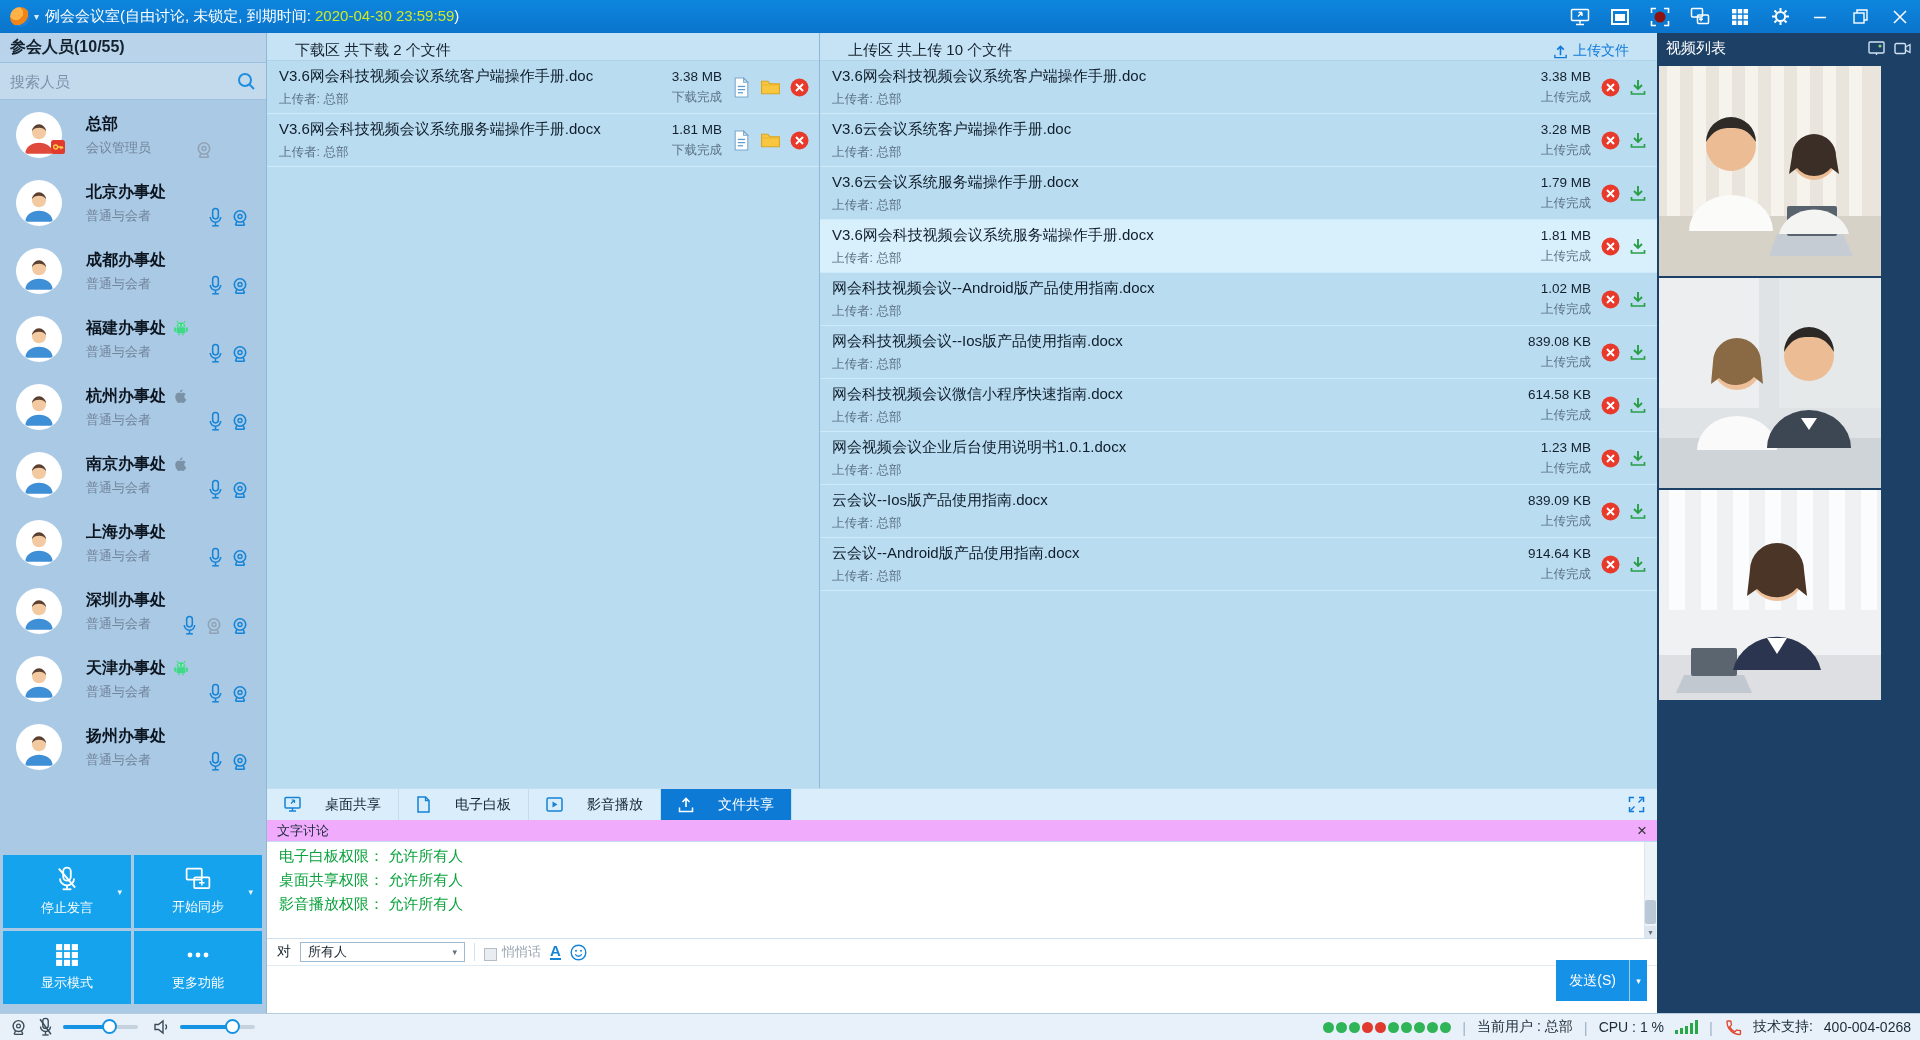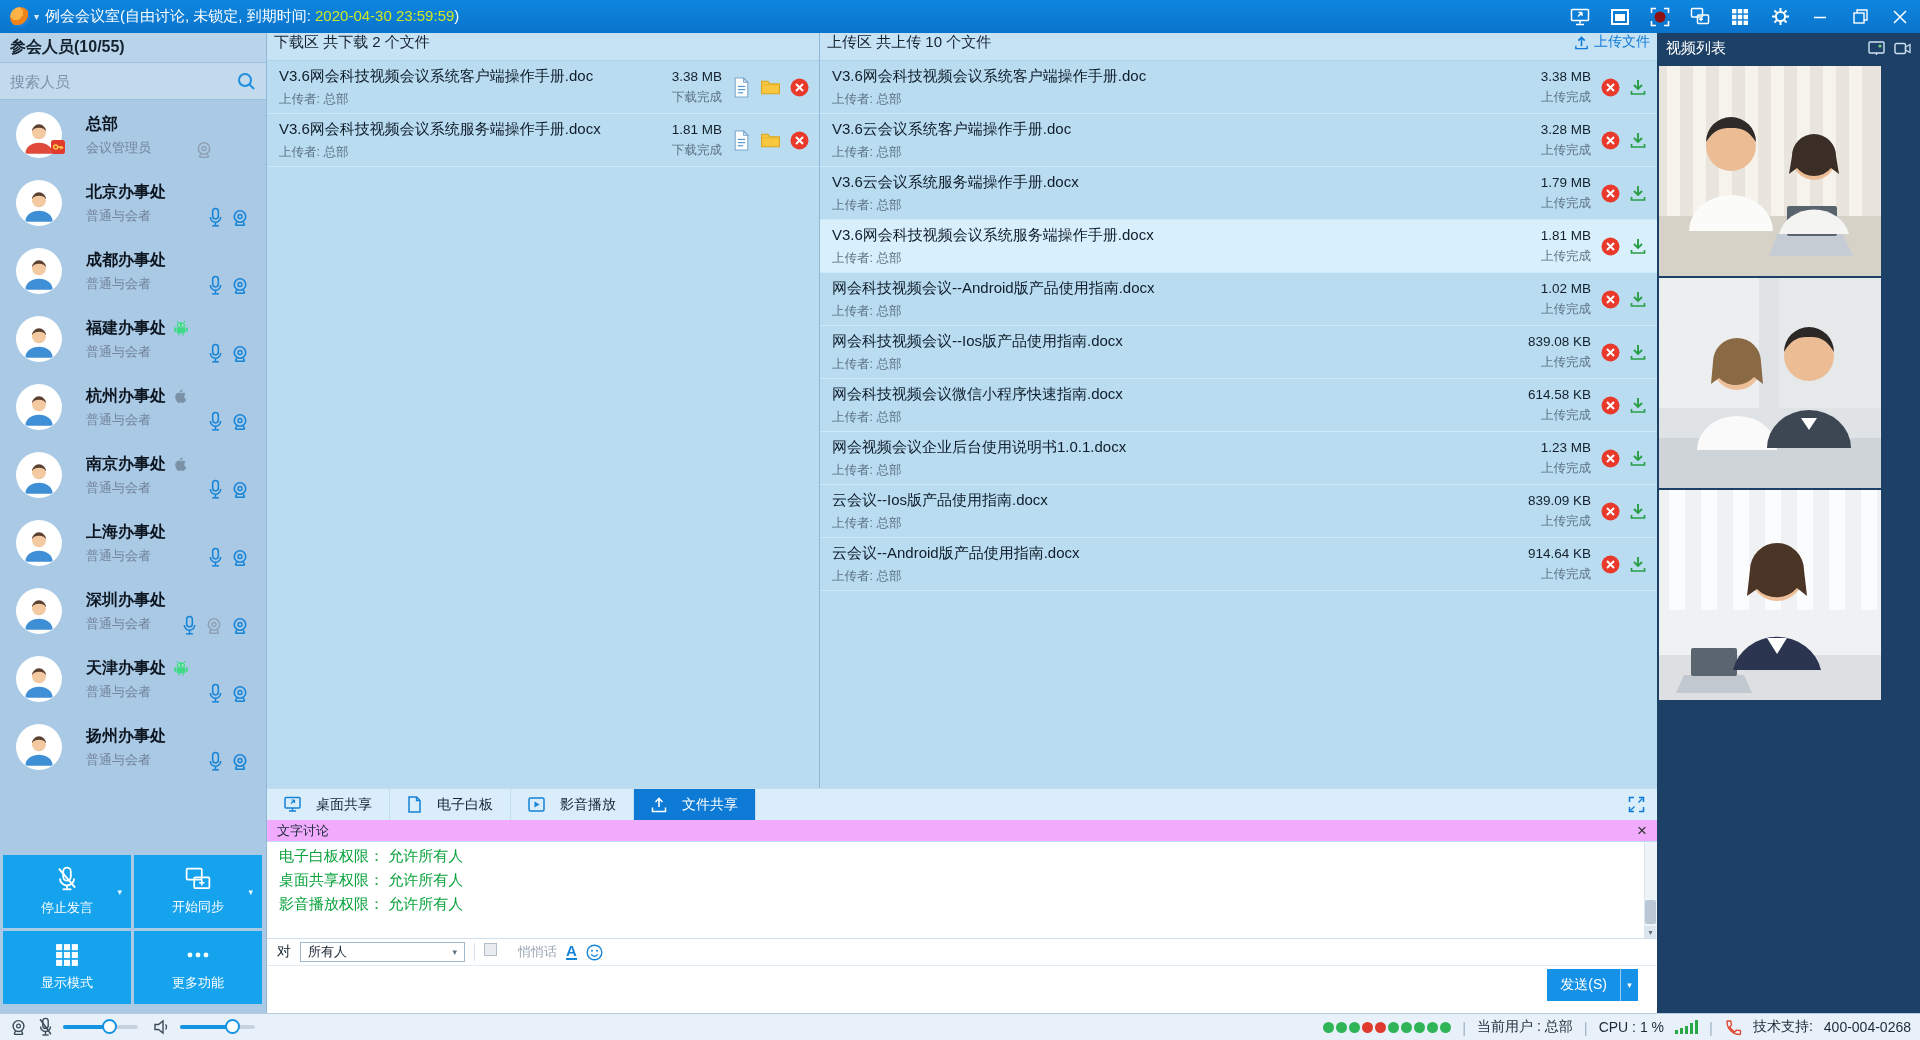--- a/index.html
+++ b/index.html
@@ -36,60 +36,60 @@
   .sb-buttons{position:absolute;bottom:9px;left:3px;right:4px;display:grid;grid-template-columns:1fr 1fr;gap:3px}
   .sb-btn{height:73px;background:#16a3ee;color:#fff;display:flex;flex-direction:column;align-items:center;justify-content:center;gap:7px;position:relative;cursor:pointer}
   .sb-btn .lbl{font-size:13px}
   .sb-btn .dd{position:absolute;right:9px;top:32px;font-size:9px;color:#eaf6ff}
 
   
   .center{position:absolute;top:33px;left:267px;right:263px;bottom:27px;display:flex;flex-direction:column}
   .file-area{height:755px;display:flex;background:#b9dcf1}
   .dl-panel{width:553px;border-right:1px solid #8fb7d6;display:flex;flex-direction:column}
   .ul-panel{flex:1;display:flex;flex-direction:column}
-  .panel-header{height:28px;background:#c6e3f5;border-bottom:1px solid #aed2ea;display:flex;align-items:flex-start;padding:0 7px;font-size:15px;color:#14212e;flex:none}
+  .panel-header{height:28px;background:#c6e3f5;border-bottom:1px solid #aed2ea;display:flex;align-items:flex-end;padding:0 28px;font-size:15px;color:#14212e;flex:none}
   .ul-link{margin-left:auto;color:#0f7ad8;font-size:14px;display:flex;align-items:center;gap:5px;cursor:pointer}
   .file-row{height:53px;border-bottom:1px solid #cdeafb;display:flex;align-items:center;padding:0 10px 0 12px;cursor:pointer}
   .file-row.selected{background:#d8effc}
   .file-main{flex:1;min-width:0}
   .file-name{font-size:15px;color:#101d2a;white-space:nowrap;overflow:hidden}
   .file-up{font-size:12.5px;color:#5c7184;margin-top:5px}
   .file-meta{width:110px;text-align:right;margin-right:10px;flex:none}
   .file-size{font-size:13.5px;color:#13202c}
   .file-status{font-size:12.5px;color:#5c7184;margin-top:5px}
   .file-actions{display:flex;gap:9px;align-items:center;flex:none}
   .ic-btn{cursor:pointer;display:flex;align-items:center}
 
   
   .tabs-row{height:32px;background:#d9edfa;border-top:1px solid #c2ddf0;display:flex;align-items:stretch;flex:none}
-  .tab{display:flex;align-items:center;gap:15px;padding:0 17px;font-size:14px;color:#152533;border-right:1px solid #c2ddf0;cursor:pointer}
+  .tab{display:flex;align-items:center;gap:24px;padding:0 17px;font-size:14px;color:#152533;border-right:1px solid #c2ddf0;cursor:pointer}
   .tab .ticon{color:#1583d6;display:flex}
   .tab.active{background:#0d7ad6;color:#fff}
   .tab.active .ticon{color:#fff}
   .expand{margin-left:auto;align-self:center;margin-right:12px;cursor:pointer;display:flex}
 
   
   .chat{flex:1;display:flex;flex-direction:column;background:#fff;min-height:0}
   .chat-header{height:22px;background:#f0abfc;display:flex;align-items:center;padding:0 10px;font-size:13px;color:#1b2a38;border-bottom:1px solid #c2ddf0;flex:none}
   .chat-close{margin-left:auto;font-size:17px;line-height:1;color:#333;cursor:pointer}
   .chat-msgs{height:97px;position:relative;padding:2px 12px;border-bottom:1px solid #cfe0ee;overflow:hidden;flex:none}
   .chat-msg{font-size:15px;color:#0aa23c;line-height:24px}
   .chat-scroll{position:absolute;right:0;top:0;bottom:0;width:13px;background:#eef3f8;border-left:1px solid #dbe6f0}
   .chat-thumb{position:absolute;right:1px;bottom:14px;width:11px;height:24px;background:#bac8d6;border-radius:2px}
   .chat-scroll .arr{position:absolute;right:1px;bottom:0;width:11px;height:12px;background:#dde6ef;color:#60707e;font-size:8px;display:flex;align-items:center;justify-content:center}
   .chat-toolbar{height:27px;display:flex;align-items:center;gap:9px;padding:0 10px;border-bottom:1px solid #e2ecf4;flex:none}
   .to-label{font-size:14px;color:#14212e}
   .to-select{width:165px;height:20px;border:1px solid #9fb9cf;background:#fff;font-size:13px;display:flex;align-items:center;padding:0 7px;color:#16222e;cursor:pointer}
   .to-select .chev{margin-left:auto;font-size:9px;color:#60707e}
   .vdiv{width:1px;height:18px;background:#d5e2ee}
-  .whisper{display:flex;align-items:flex-start;gap:21px;color:#9aa6b2;font-size:13px}
+  .whisper{display:flex;align-items:flex-end;gap:5px;color:#9aa6b2;font-size:13px}
   .whisper .box{width:13px;height:13px;border:1px solid #b4bec8;background:#e9edf1}
   .font-btn{color:#1583d6;font-size:15px;font-weight:bold;border-bottom:2px solid #1583d6;line-height:14px;cursor:pointer}
   .chat-input{flex:1;position:relative;background:#fff}
-  .send-btn{position:absolute;right:19px;bottom:12px;height:32px;display:flex;cursor:pointer}
+  .send-btn{position:absolute;right:10px;bottom:12px;height:41px;display:flex;cursor:pointer}
   .send-main{background:#1691e8;color:#fff;font-size:14px;display:flex;align-items:center;padding:0 13px}
   .send-dd{background:#1691e8;width:18px;border-left:1px solid rgba(255,255,255,.55);display:flex;align-items:center;justify-content:center;color:#fff;font-size:9px}
 
   
   .video{position:absolute;top:33px;right:0;width:263px;bottom:27px;background:#1d4067}
   .video-header{height:31px;display:flex;align-items:center;padding:0 9px;color:#fff;font-size:15px}
   .video-icons{margin-left:auto;display:flex;gap:9px;align-items:center}
   .thumbs{position:absolute;top:33px;left:2px;width:222px}
   .thumb{width:222px;height:210px;margin-bottom:2px;cursor:pointer;display:block}
 

